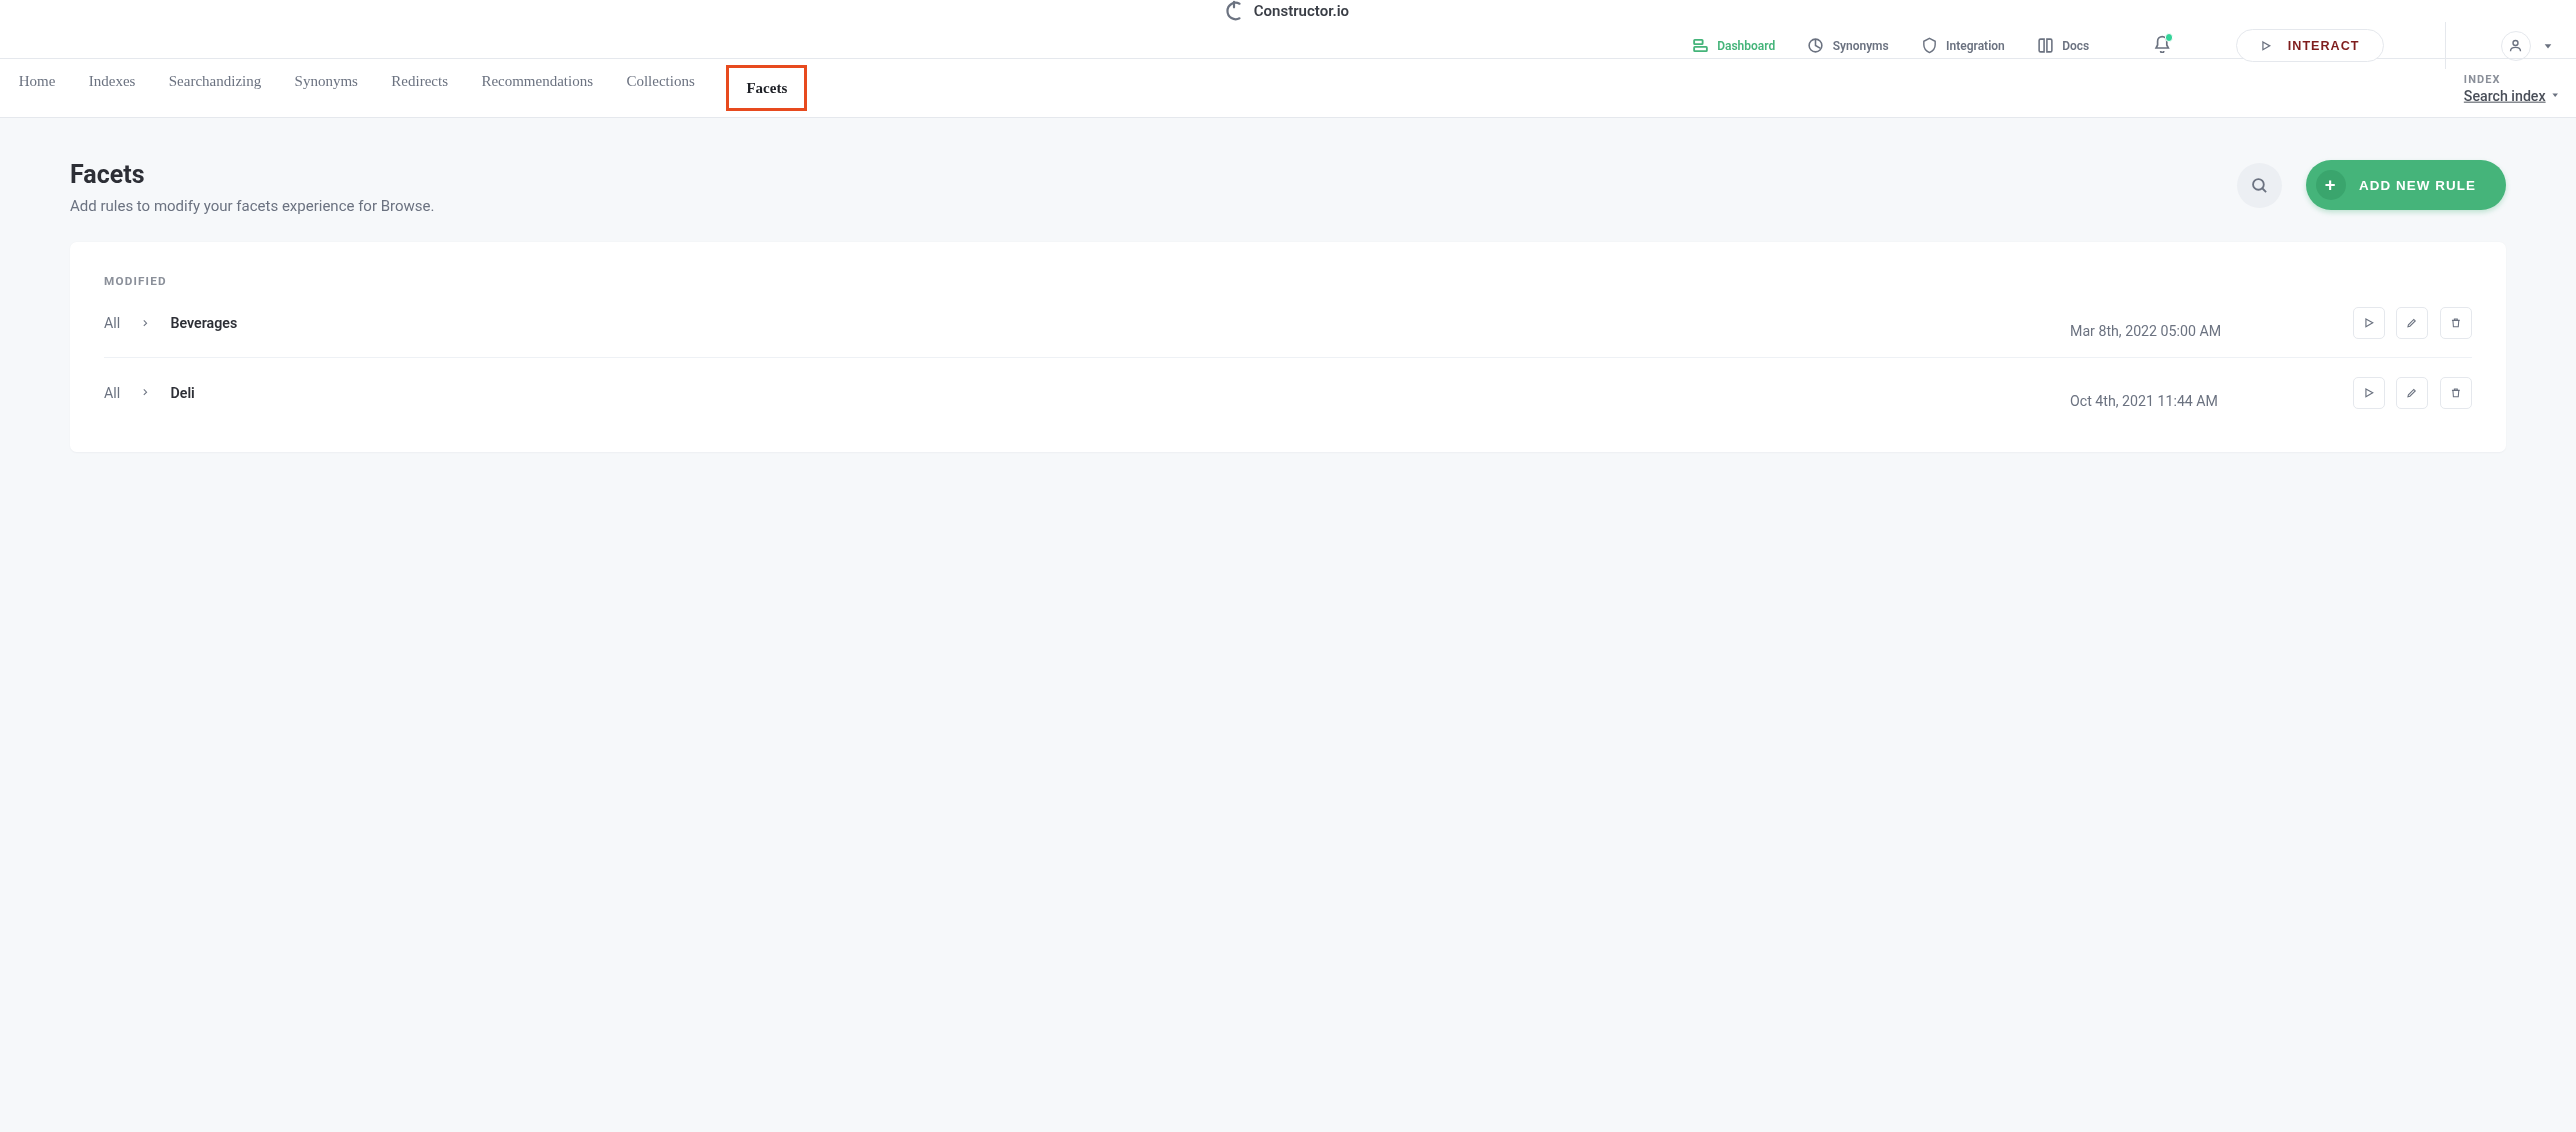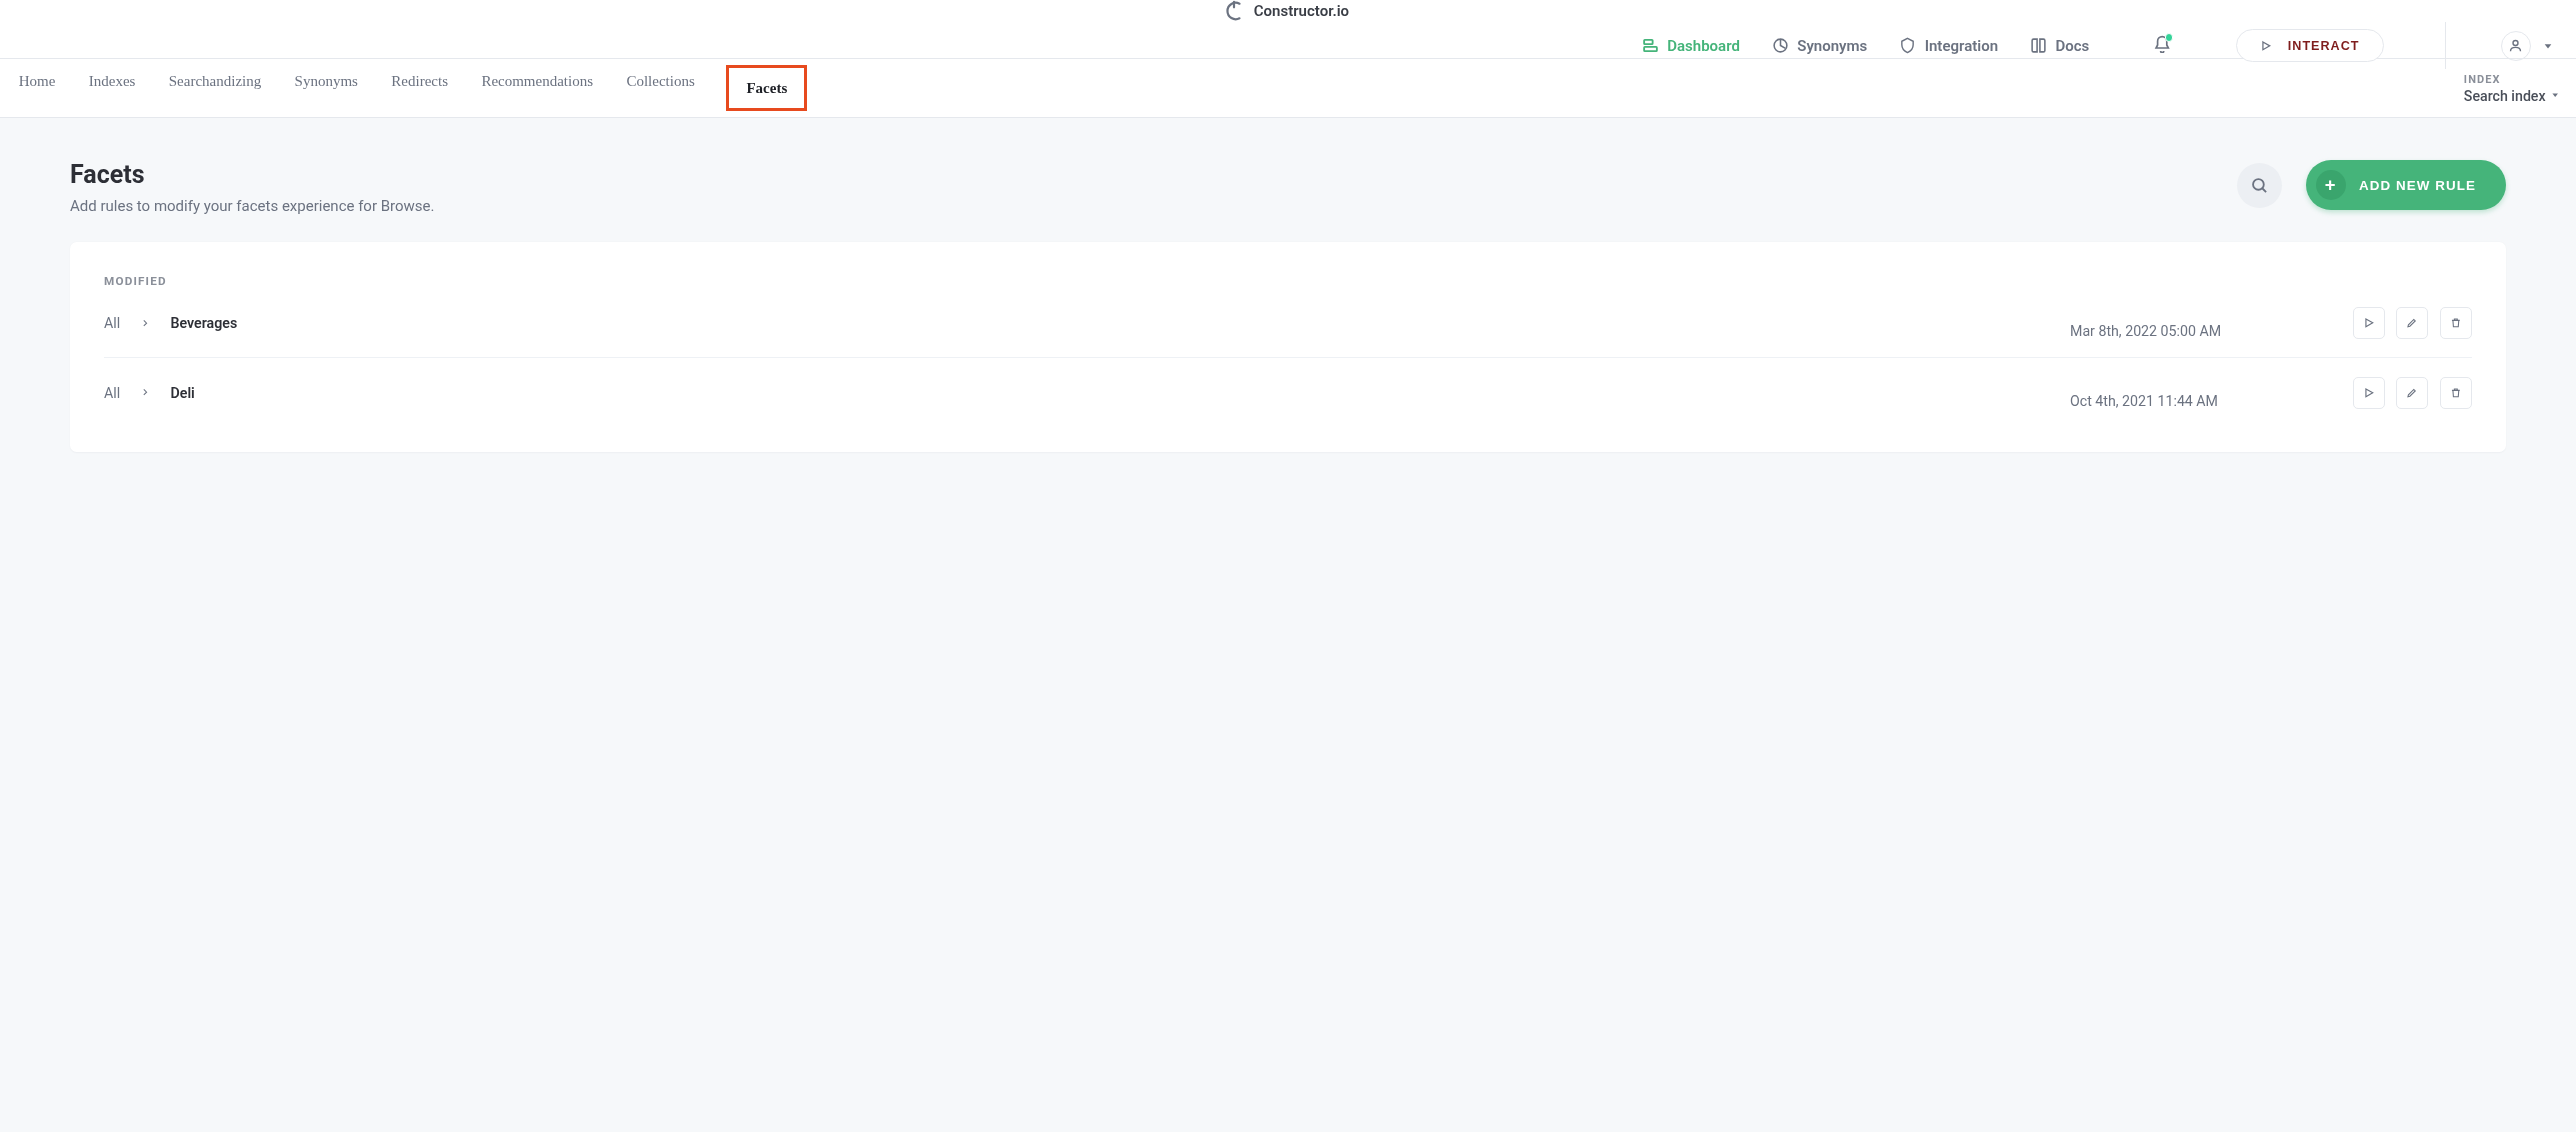--- a/index.html
+++ b/index.html
@@ -15,41 +15,41 @@
   }
   *{box-sizing:border-box;}
   html,body{margin:0;padding:0;font-family:-apple-system,BlinkMacSystemFont,"Segoe UI",Roboto,Helvetica,Arial,sans-serif;color:var(--text);}
   body{background:var(--white);min-width:1291px;}
 
   
   .topbar{display:flex;align-items:center;height:59px;border-bottom:0.8px solid var(--border);padding:0 23.5px 0 20px;flex-direction:column;}
   .brand{display:flex;align-items:center;gap:8.4px;font-weight:600;color:#3a3e46;font-size:15px;}
   .brand svg{flex:0 0 auto;}
   .topnav{display:flex;align-items:center;gap:32px;margin-left:auto;}
-  .topnav-item{display:flex;align-items:center;gap:8.4px;color:var(--muted);font-weight:600;font-size:15px;cursor:pointer;}
+  .topnav-item{display:flex;align-items:center;gap:8.4px;color:var(--muted);font-weight:600;font-size:12px;cursor:pointer;}
   .topnav-item.active{color:var(--green);}
   .topnav-item.active .icon{color:var(--green);}
   .icon{display:inline-flex;color:var(--muted);}
   .notif{position:relative;margin-left:32px;color:var(--muted);cursor:pointer;}
   .notif .dot{position:absolute;top:-1.7px;right:-1.7px;width:8.4px;height:8.4px;border-radius:50%;background:#34d399;border:1.7px solid #fff;}
   .interact-btn{margin-left:32px;border:0.8px solid var(--border);border-radius:837px;padding:8.4px 23.5px;display:flex;align-items:center;gap:16px;font-weight:700;letter-spacing:.08em;font-size:12.6px;color:#7f1d1d;background:#fff;cursor:pointer;}
   .vrule{width:0.8px;height:47px;background:var(--border);margin:0 23.5px 0 28.5px;}
   .user-btn{display:flex;align-items:center;gap:11.7px;color:var(--muted);cursor:pointer;}
   .user-avatar{width:30px;height:30px;border-radius:50%;border:0.8px solid var(--border);display:flex;align-items:center;justify-content:center;}
 
   
   .subnavbar{display:flex;align-items:center;height:59px;border-bottom:0.8px solid var(--border);padding:0 17px;position:relative;}
   .subnav{display:flex;align-items:flex-start;gap:30px;font-family:Liberation Serif, serif;}
   .subnav-item{color:var(--muted);font-size:15px;font-weight:500;cursor:pointer;padding:5px 1.7px;}
   .subnav-item.active{color:#1e2026;font-weight:700;}
   .subnav-item.active.highlight-box{border:3.4px solid #e74a1e;padding:11.7px 17px;margin:-3.4px 0;}
 
   .index-ctl{position:absolute;right:17px;top:50%;transform:translateY(-50%);text-align:left;}
   .index-label{font-size:11px;letter-spacing:.1em;color:var(--muted2);font-weight:700;text-transform:uppercase;}
-  .index-select{font-size:14.2px;color:#4a4f59;font-weight:500;margin-top:1.7px;cursor:pointer;display:flex;align-items:center;gap:5px;}
+  .index-select{font-size:14.2px;color:#4a4f59;font-weight:500;margin-top:1.7px;cursor:pointer;display:flex;align-items:center;gap:5px;text-decoration:underline;}
 
   
   .page{background:var(--bg);min-height:calc(100vh - 117px);padding:42px 70px 50px;}
   .page-head{display:flex;align-items:flex-start;}
   .page-head .titles h1{margin:0;font-size:25px;font-weight:700;color:#2d2f36;}
   .page-head .titles p{margin:8.4px 0 0;font-size:15px;color:var(--muted);}
   .head-actions{margin-left:auto;display:flex;align-items:center;gap:23.5px;}
   .circle-btn{width:45px;height:45px;border-radius:50%;background:#eceff3;display:flex;align-items:center;justify-content:center;color:#6b7280;cursor:pointer;}
   .add-rule-btn{background:var(--green);color:#fff;border:none;border-radius:837px;padding:0 30px 0 10px;height:50px;display:flex;align-items:center;gap:13.4px;font-weight:700;letter-spacing:.08em;font-size:13.4px;cursor:pointer;box-shadow:0 2.5px 5px rgba(69,180,122,.3);}
   .add-rule-btn .plus{width:30px;height:30px;border-radius:50%;background:var(--green-dark);display:flex;align-items:center;justify-content:center;font-size:18.4px;font-weight:700;}

